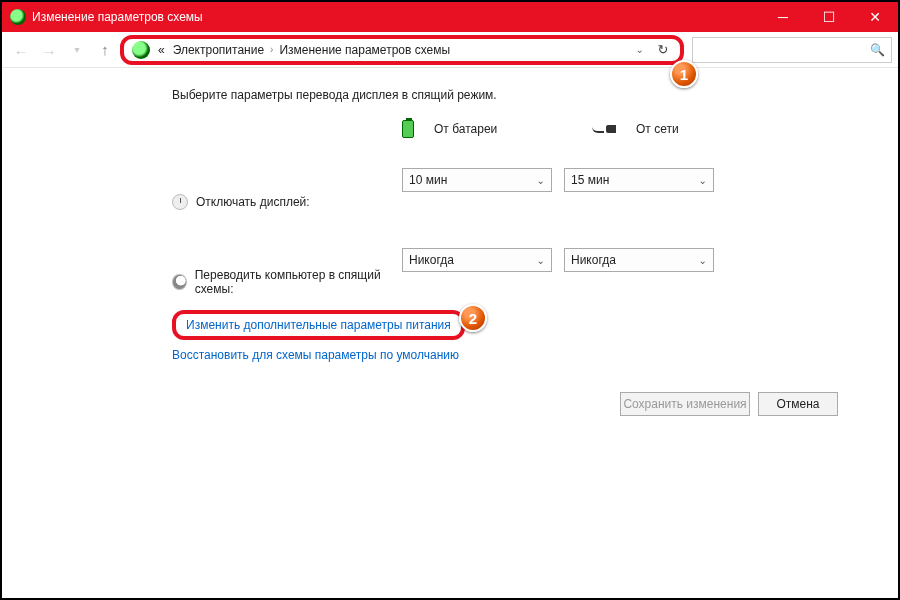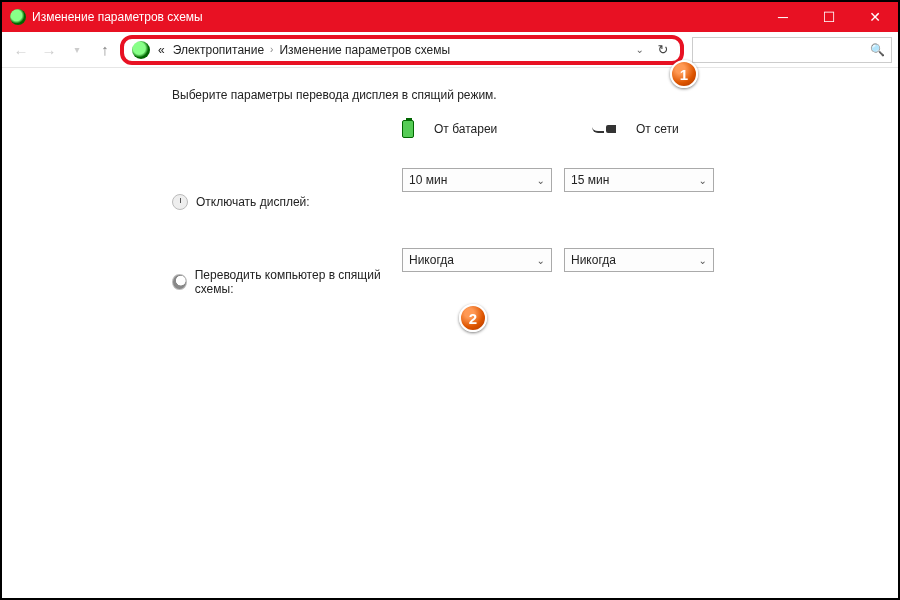--- a/index.html
+++ b/index.html
@@ -120,19 +120,30 @@
       <div class="sel">
         <span class="v">Никогда</span>
         <span class="ch">⌄</span>
       </div>
       <div class="sel">
         <span class="v">Никогда</span>
         <span class="ch">⌄</span>
       </div>
     </div>
 
+    <div class="link-wrap">
+      <div class="link-box">
+        <a class="link" style="margin-bottom:0">Изменить дополнительные параметры питания</a>
+      </div>
+      <div style="height:8px"></div>
+      <a class="link">Восстановить для схемы параметры по умолчанию</a>
+    </div>
 
+    <div class="buttons">
+      <div class="btn disabled">Сохранить изменения</div>
+      <div class="btn" style="min-width:80px">Отмена</div>
+    </div>
   </div>
 
   <div class="badge b1">1</div>
   <div class="badge b2">2</div>
 
 </div>
 
 </body></html>

